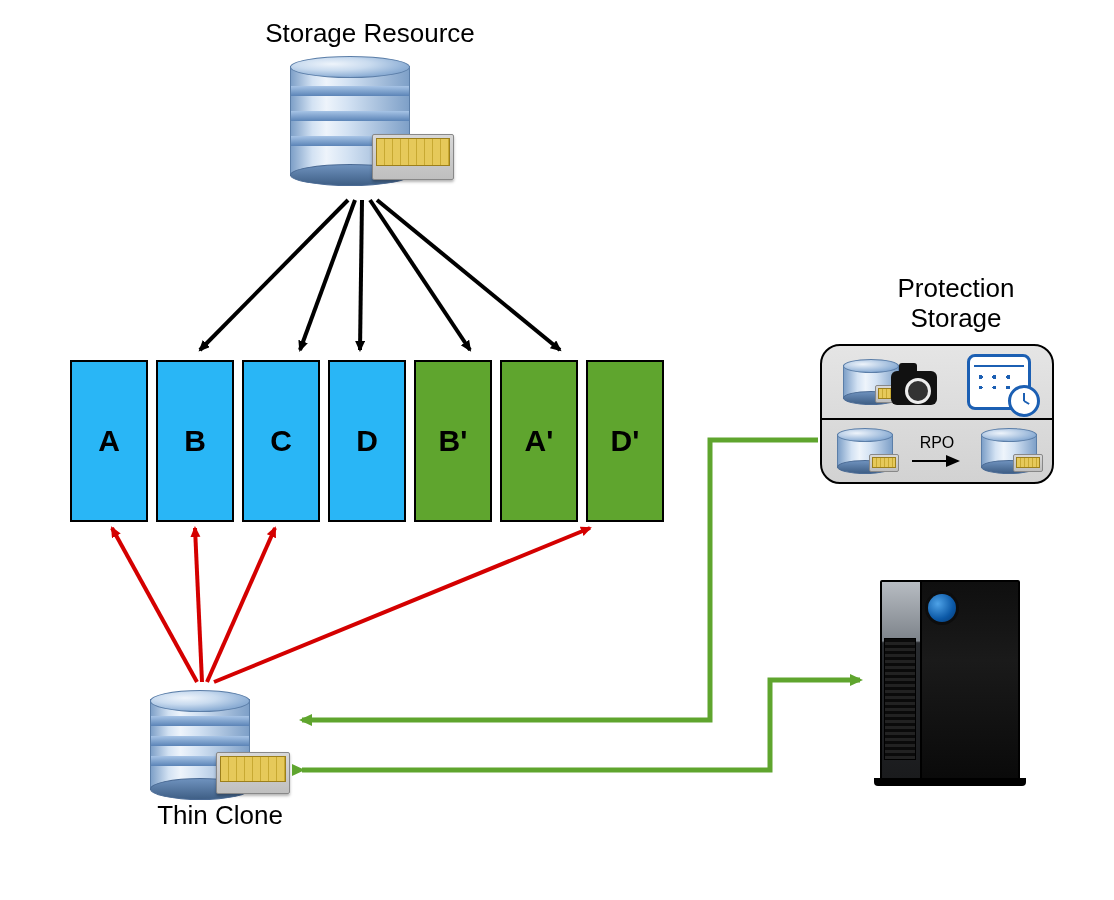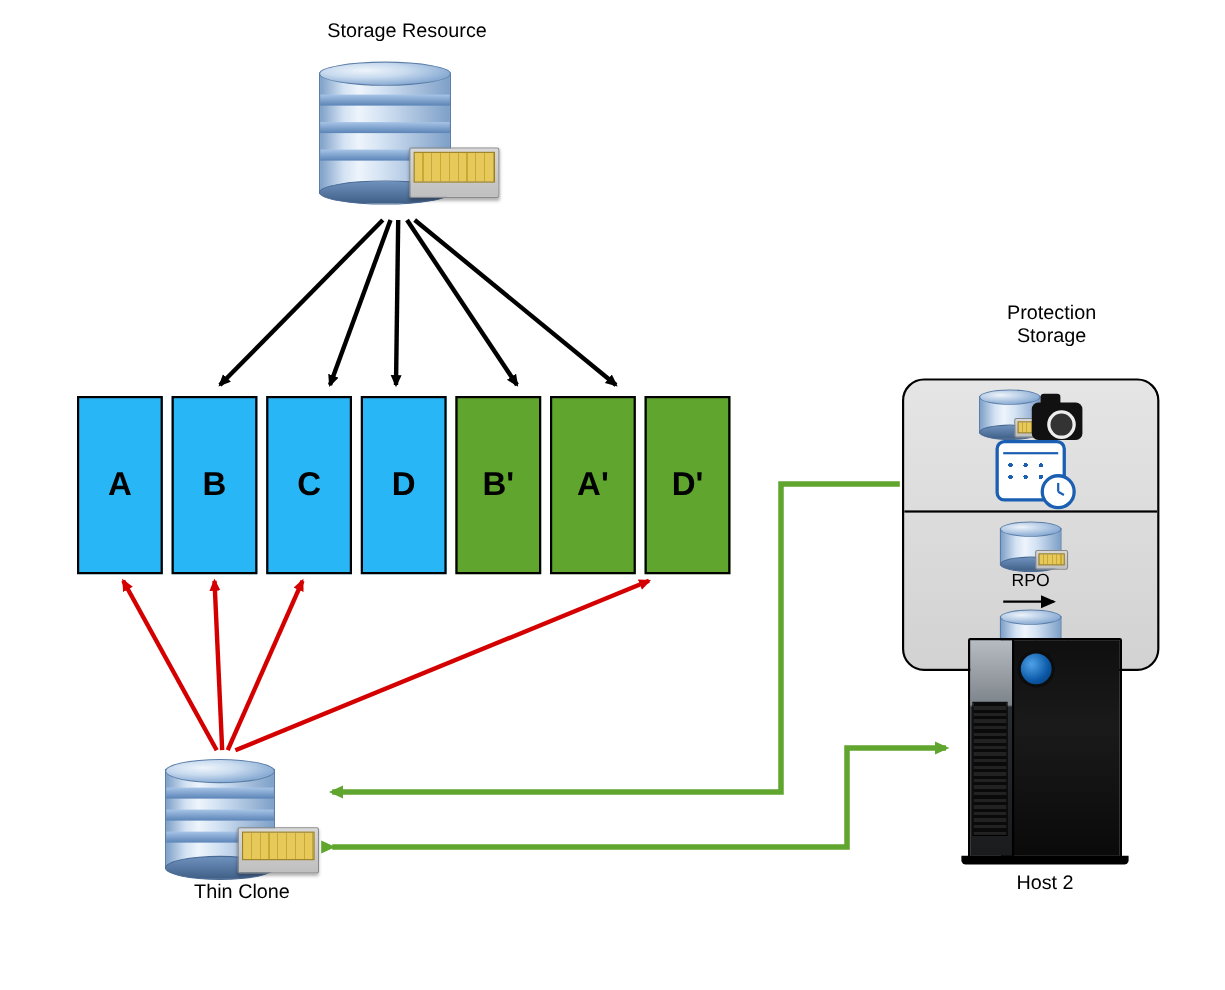--- a/index.html
+++ b/index.html
@@ -1,20 +1,20 @@
 <!DOCTYPE html>
 <html><head>
 <meta charset="utf-8">
 <style>
   html, body { margin: 0; padding: 0; }
   body { width: 1114px; height: 900px; background: #fff; font-family: Arial, Helvetica, sans-serif; }
   .stage { position: relative; width: 1114px; height: 900px; }
   svg.overlay { position: absolute; left: 0; top: 0; width: 1114px; height: 900px; pointer-events: none; }
 
-  .label { position: absolute; font-size: 18px; color: #000; text-align: center; }
+  .label { position: absolute; font-size: 26px; color: #000; text-align: center; }
 
   
   .db { position: absolute; }
   .db .drum {
     position: relative; border-radius: 18px/10px;
   }
   .db .disc {
     position: absolute; left: 0; right: 0; height: 20px; border-radius: 50%;
     background: radial-gradient(ellipse at 35% 35%, #eef4fb 0%, #c9dbef 35%, #8fb0d6 70%, #6e91bd 100%);
     border: 1px solid #5b7ea8;
@@ -52,21 +52,21 @@
     font-size: 30px; font-weight: 700; color: #000;
   }
   .blue  { background: #29b6f6; }
   .green { background: #5fa52e; }
 
   
   .policy {
     position: absolute; width: 230px; border: 2px solid #000; border-radius: 20px;
     background: linear-gradient(#e5e5e5,#d2d2d2); overflow: hidden;
   }
-  .policy .row { display: flex; align-items: center; justify-content: space-around; padding: 8px 6px; flex-direction: column; }
+  .policy .row { display: flex; align-items: center; justify-content: space-around; padding: 8px 6px; }
   .policy .hr  { height: 0; border-top: 2px solid #000; }
   .mini-db { width: 56px; height: 46px; position: relative; }
   .mini-db .mdrum { position: absolute; inset: 0; }
   .mini-db .mtop { position:absolute; left:0; right:0; top:0; height:12px; border-radius:50%; background: radial-gradient(ellipse at 35% 35%, #eef4fb, #8fb0d6 70%, #6e91bd); border:1px solid #5b7ea8; }
   .mini-db .mbody{ position:absolute; left:0; right:0; top:6px; bottom:6px; background: linear-gradient(90deg,#7ea0c8,#d3e2f3 25%,#eef4fb 40%,#d3e2f3 60%,#7ea0c8); border-left:1px solid #5b7ea8; border-right:1px solid #5b7ea8;}
   .mini-db .mbot{ position:absolute; left:0; right:0; bottom:0; height:12px; border-radius:50%; background: linear-gradient(#6e91bd,#3f5f86); border:1px solid #4a6a94;}
   .mini-db .mdrawer{ position:absolute; right:-6px; bottom:2px; width:28px; height:16px; background:linear-gradient(#d8d8d8,#bfbfbf); border:1px solid #888; border-radius:2px;}
   .mini-db .mdrawer::before{content:"";position:absolute;inset:2px 2px auto 2px;height:55%;background:repeating-linear-gradient(90deg,#e6c95a 0 3px,#c8a932 3px 4px);border:1px solid #9c7f1b;}
   .camera {
     width: 46px; height: 34px; background: #111; border-radius: 6px; position: relative; margin-left:-8px;
@@ -195,21 +195,20 @@
   </div>
   <div class="label" style="left:120px; top:800px; width:200px;">Thin Clone</div>
 
   <div class="tower" style="left:870px; top:580px;">
     <div class="frame"></div>
     <div class="front"></div>
     <div class="vent"></div>
     <div class="badge"></div>
     <div class="foot"></div>
   </div>
-  <div class="label" style="left:870px; top:792px; width:160px;">Host 2</div>
 
   <svg class="overlay" viewBox="0 0 1114 900">
     <defs>
       <marker id="ah-black" markerWidth="12" markerHeight="12" refX="9" refY="5" orient="auto" markerUnits="userSpaceOnUse">
         <path d="M0,0 L11,5 L0,10 Z" fill="#000"></path>
       </marker>
       <marker id="ah-red" markerWidth="12" markerHeight="12" refX="9" refY="5" orient="auto" markerUnits="userSpaceOnUse">
         <path d="M0,0 L11,5 L0,10 Z" fill="#d40000"></path>
       </marker>
       <marker id="ah-green" markerWidth="14" markerHeight="14" refX="10" refY="6" orient="auto" markerUnits="userSpaceOnUse">

